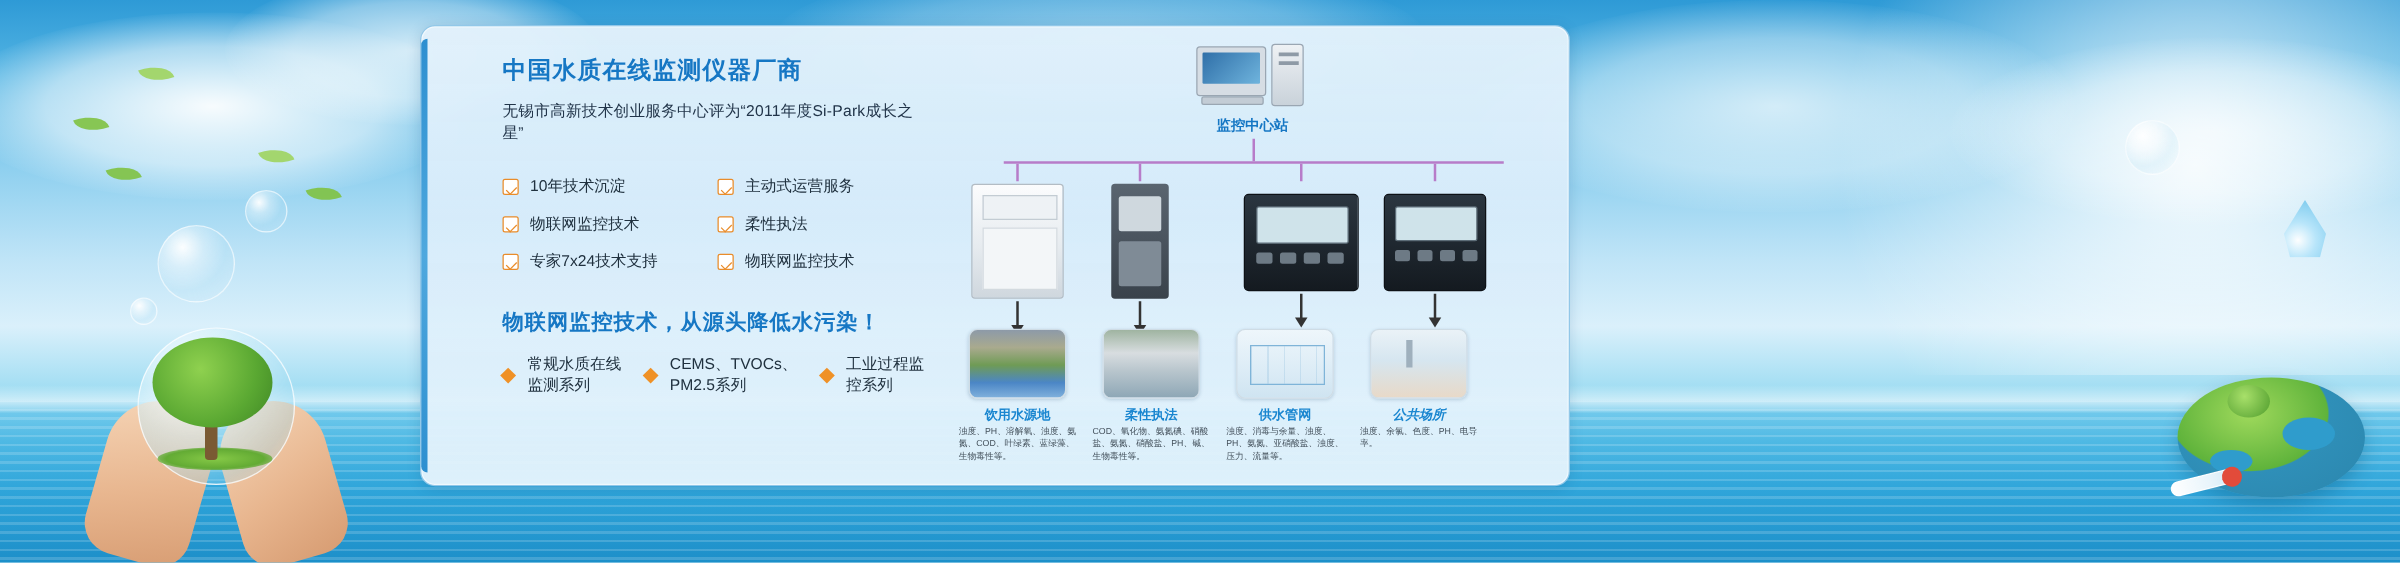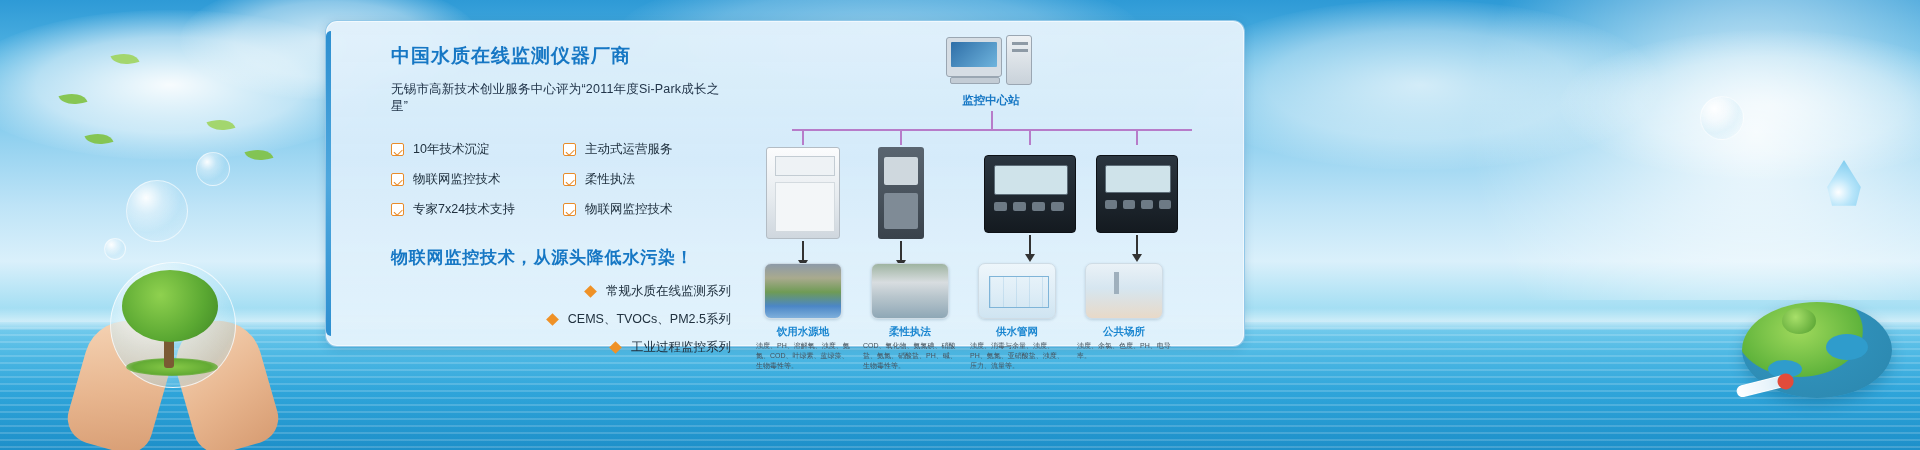--- a/index.html
+++ b/index.html
@@ -62,40 +62,40 @@
     background:radial-gradient(circle at 40% 35%, #a8e06a 0%, #4e9c2c 100%); }
   .droplet { position:absolute; right:28px; top:-118px; width:40px; height:52px;
     background:radial-gradient(circle at 36% 62%, rgba(255,255,255,.95) 0%, rgba(180,228,250,.9) 35%, rgba(96,190,232,.95) 100%);
     border-radius:50% 50% 50% 50% / 64% 64% 36% 36%; clip-path:polygon(50% 0%,92% 52%,80% 88%,20% 88%,8% 52%); }
   .thermo { position:absolute; left:-6px; bottom:6px; width:54px; height:12px; border-radius:6px;
     background:linear-gradient(90deg,#ffffff 0%, #e8f4fb 60%, #cfe9f6 100%); transform:rotate(-14deg);
     border:1px solid rgba(255,255,255,.8); }
   .thermo::after { content:""; position:absolute; right:-5px; top:-2px; width:16px; height:16px; border-radius:50%; background:#e24b3a; }
 
   
-  .panel { position:absolute; left:325px; top:20px; width:920px; height:327px;
+  .panel { position:absolute; left:336px; top:20px; width:920px; height:369px;
     background:linear-gradient(180deg, rgba(226,241,251,.97) 0%, rgba(216,236,250,.95) 42%, rgba(228,243,252,.96) 100%);
     border:1px solid rgba(120,185,225,.75); border-radius:12px;
     box-shadow:0 2px 10px rgba(20,80,130,.18), inset 0 0 0 1px rgba(255,255,255,.55); }
   .panel-accent { position:absolute; left:0; top:10px; bottom:10px; width:5px; border-radius:12px 0 0 12px;
     background:linear-gradient(180deg,#2d8fd0,#4fa8de,#2d8fd0); }
 
   
   .left-col { position:absolute; left:65px; top:22px; width:340px; }
   .head-title { font-size:19px; font-weight:bold; color:#1677c4; letter-spacing:1px; }
   .head-sub { margin-top:12px; font-size:12.5px; font-weight:normal; color:#22354a; letter-spacing:.2px; }
 
   .feat-grid { margin-top:26px; display:grid; grid-template-columns:172px 172px; row-gap:13px; }
   .feat { display:flex; align-items:center; gap:9px; font-size:12.5px; color:#20313f; }
   .cbox { width:13px; height:13px; flex:0 0 13px; border:1.6px solid #e98c2a; border-radius:2px; position:relative; background:#fff; }
   .cbox::after { content:""; position:absolute; left:2px; top:4.5px; width:7px; height:3.5px;
     border-left:1.8px solid #e98c2a; border-bottom:1.8px solid #e98c2a; transform:rotate(-45deg); }
 
   .sec-title { margin-top:28px; font-size:17px; font-weight:bold; color:#1677c4; letter-spacing:.8px; }
-  .bullets { margin-top:14px; display:flex; flex-direction:column; gap:11px;align-items:flex-end; }
+  .bullets { margin-top:14px; display:flex; flex-direction:row; gap:11px; }
   .bul { display:flex; align-items:center; gap:11px; font-size:12.5px; color:#20313f; }
   .dia { width:9px; height:9px; flex:0 0 9px; background:#ef9126; transform:rotate(45deg); }
 
   
   .diagram { position:absolute; left:430px; top:14px; width:470px; height:300px; }
 
   .pc { position:absolute; left:190px; top:0; width:92px; height:52px; }
   .pc-screen { position:absolute; left:0; top:2px; width:56px; height:40px; background:#d6dde4; border:1.5px solid #9aa6b2; border-radius:3px; }
   .pc-screen::after { content:""; position:absolute; left:4px; top:4px; right:4px; bottom:9px;
     background:linear-gradient(135deg,#2f6fa8,#6fb4dd); border-radius:1px; }
@@ -140,21 +140,21 @@
     box-shadow:0 1px 3px rgba(0,50,90,.18); }
   .ph1 { left:8px;   background:linear-gradient(180deg,#8d9aa8 0%,#a9aa8e 26%,#6f9b55 52%,#4b86c6 78%,#7fb0dc 100%); }
   .ph2 { left:115px; background:linear-gradient(180deg,#9fb4a1 0%,#d8dde0 34%,#b9c6cd 60%,#8ea7b6 100%); }
   .ph3 { left:222px; background:linear-gradient(180deg,#eef6fb 0%,#dcecf6 60%,#cfe4f1 100%); }
   .ph4 { left:329px; background:linear-gradient(180deg,#eaf2f7 0%,#d6e6f0 45%,#e8d9c8 100%); }
   .ph3::after { content:""; position:absolute; left:10px; top:12px; width:58px; height:30px;
     border:1px solid #7fb4d8; background:repeating-linear-gradient(90deg, rgba(127,180,216,.25) 0 1px, rgba(255,255,255,0) 1px 13px); }
   .ph4::after { content:""; position:absolute; left:28px; top:8px; width:5px; height:22px; background:#9fb0bd; }
 
   .cap { position:absolute; top:290px; width:100px; text-align:center; font-size:10.5px; font-weight:bold; color:#1a86d0; }
-  .cap.c1p { left:-3px; }  .cap.c2p { left:104px; } .cap.c3p { left:211px; } .cap.c4p { left:318px; }
+  .cap.c1p { left:-3px; }  .cap.c2p { left:104px; } .cap.c3p { left:211px; } .cap.c4p { left:318px;font-style:italic; }
   .desc { position:absolute; top:306px; width:96px; font-size:7px; line-height:1.45; color:#45525d; text-align:left; }
   .desc.d1 { left:0px; } .desc.d2 { left:107px; } .desc.d3 { left:214px; } .desc.d4 { left:321px; }
 </style>
 </head>
 <body>
 
 <div class="sunglow"></div>
 <div class="cloud c1"></div>
 <div class="cloud c2"></div>
 <div class="cloud c5"></div>

